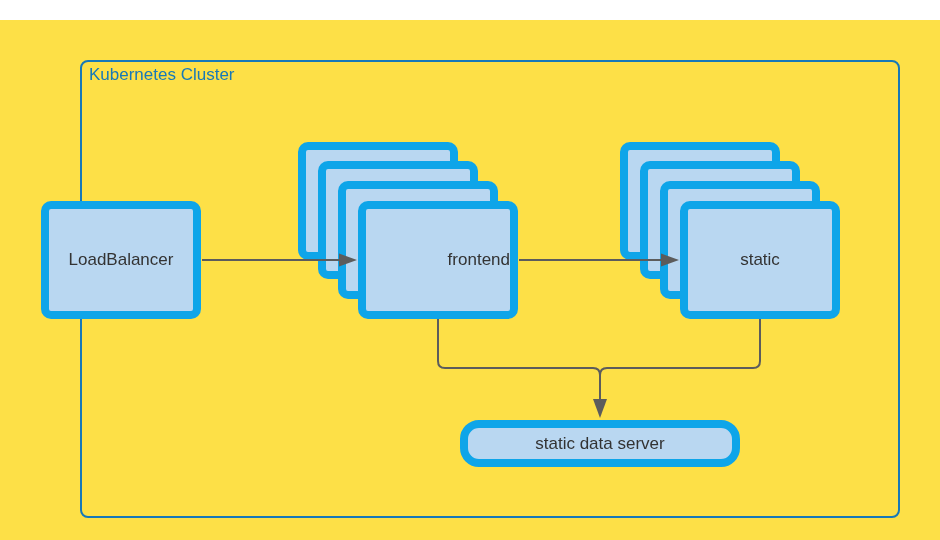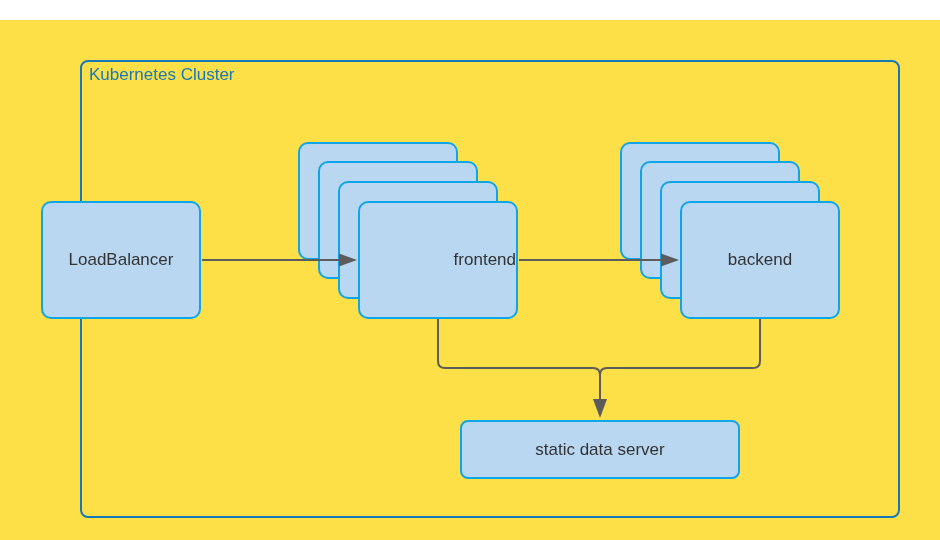--- a/index.html
+++ b/index.html
@@ -24,41 +24,41 @@
     position: absolute;
     left: 7px; top: 3px;
     font-size: 17px;
     color: #1779b8;
     white-space: nowrap;
   }
   .node, .card {
     position: absolute;
     box-sizing: border-box;
     background: #b9d7f1;
-    border: 2px solid #0ea5e9;
+    border: 8px solid #0ea5e9;
     border-radius: 10px;
     z-index: 2;
   }
   .node {
     display: flex;
     align-items: center;
     justify-content: center;
     font-size: 17px;
     color: #333333;
   }
   .lb    { left: 41px;  top: 181px; width: 160px; height: 118px; }
   .fe-0  { left: 298px; top: 122px; width: 160px; height: 118px; }
   .fe-1  { left: 318px; top: 141px; width: 160px; height: 118px; }
   .fe-2  { left: 338px; top: 161px; width: 160px; height: 118px; }
   .fe    { left: 358px; top: 181px; width: 160px; height: 118px; justify-content: flex-end; }
   .be-0  { left: 620px; top: 122px; width: 160px; height: 118px; }
   .be-1  { left: 640px; top: 141px; width: 160px; height: 118px; }
   .be-2  { left: 660px; top: 161px; width: 160px; height: 118px; }
   .be    { left: 680px; top: 181px; width: 160px; height: 118px; }
-  .sds   { left: 460px; top: 400px; width: 280px; height: 59px; border-radius: 8px; }
+  .sds   { left: 460px; top: 400px; width: 280px; height: 47px; border-radius: 19px; }
   .connector-layer {
     position: absolute;
     left: 0; top: 0;
     width: 940px; height: 540px;
     z-index: 3;
     pointer-events: none;
   }
 </style>
 </head>
 <body>
@@ -80,21 +80,21 @@
     <div class="node fe">
       <span>frontend</span>
     </div>
   </div>
 
   <div>
     <div class="card be-0"></div>
     <div class="card be-1"></div>
     <div class="card be-2"></div>
     <div class="node be">
-      <span>backend</span>
+      <span>static</span>
     </div>
   </div>
 
   <div class="node sds">
     <span>static data server</span>
   </div>
 
   <svg class="connector-layer" viewBox="0 0 940 540" xmlns="http://www.w3.org/2000/svg">
 
     <g stroke="#5c5c5c" fill="#5c5c5c" stroke-width="2">

